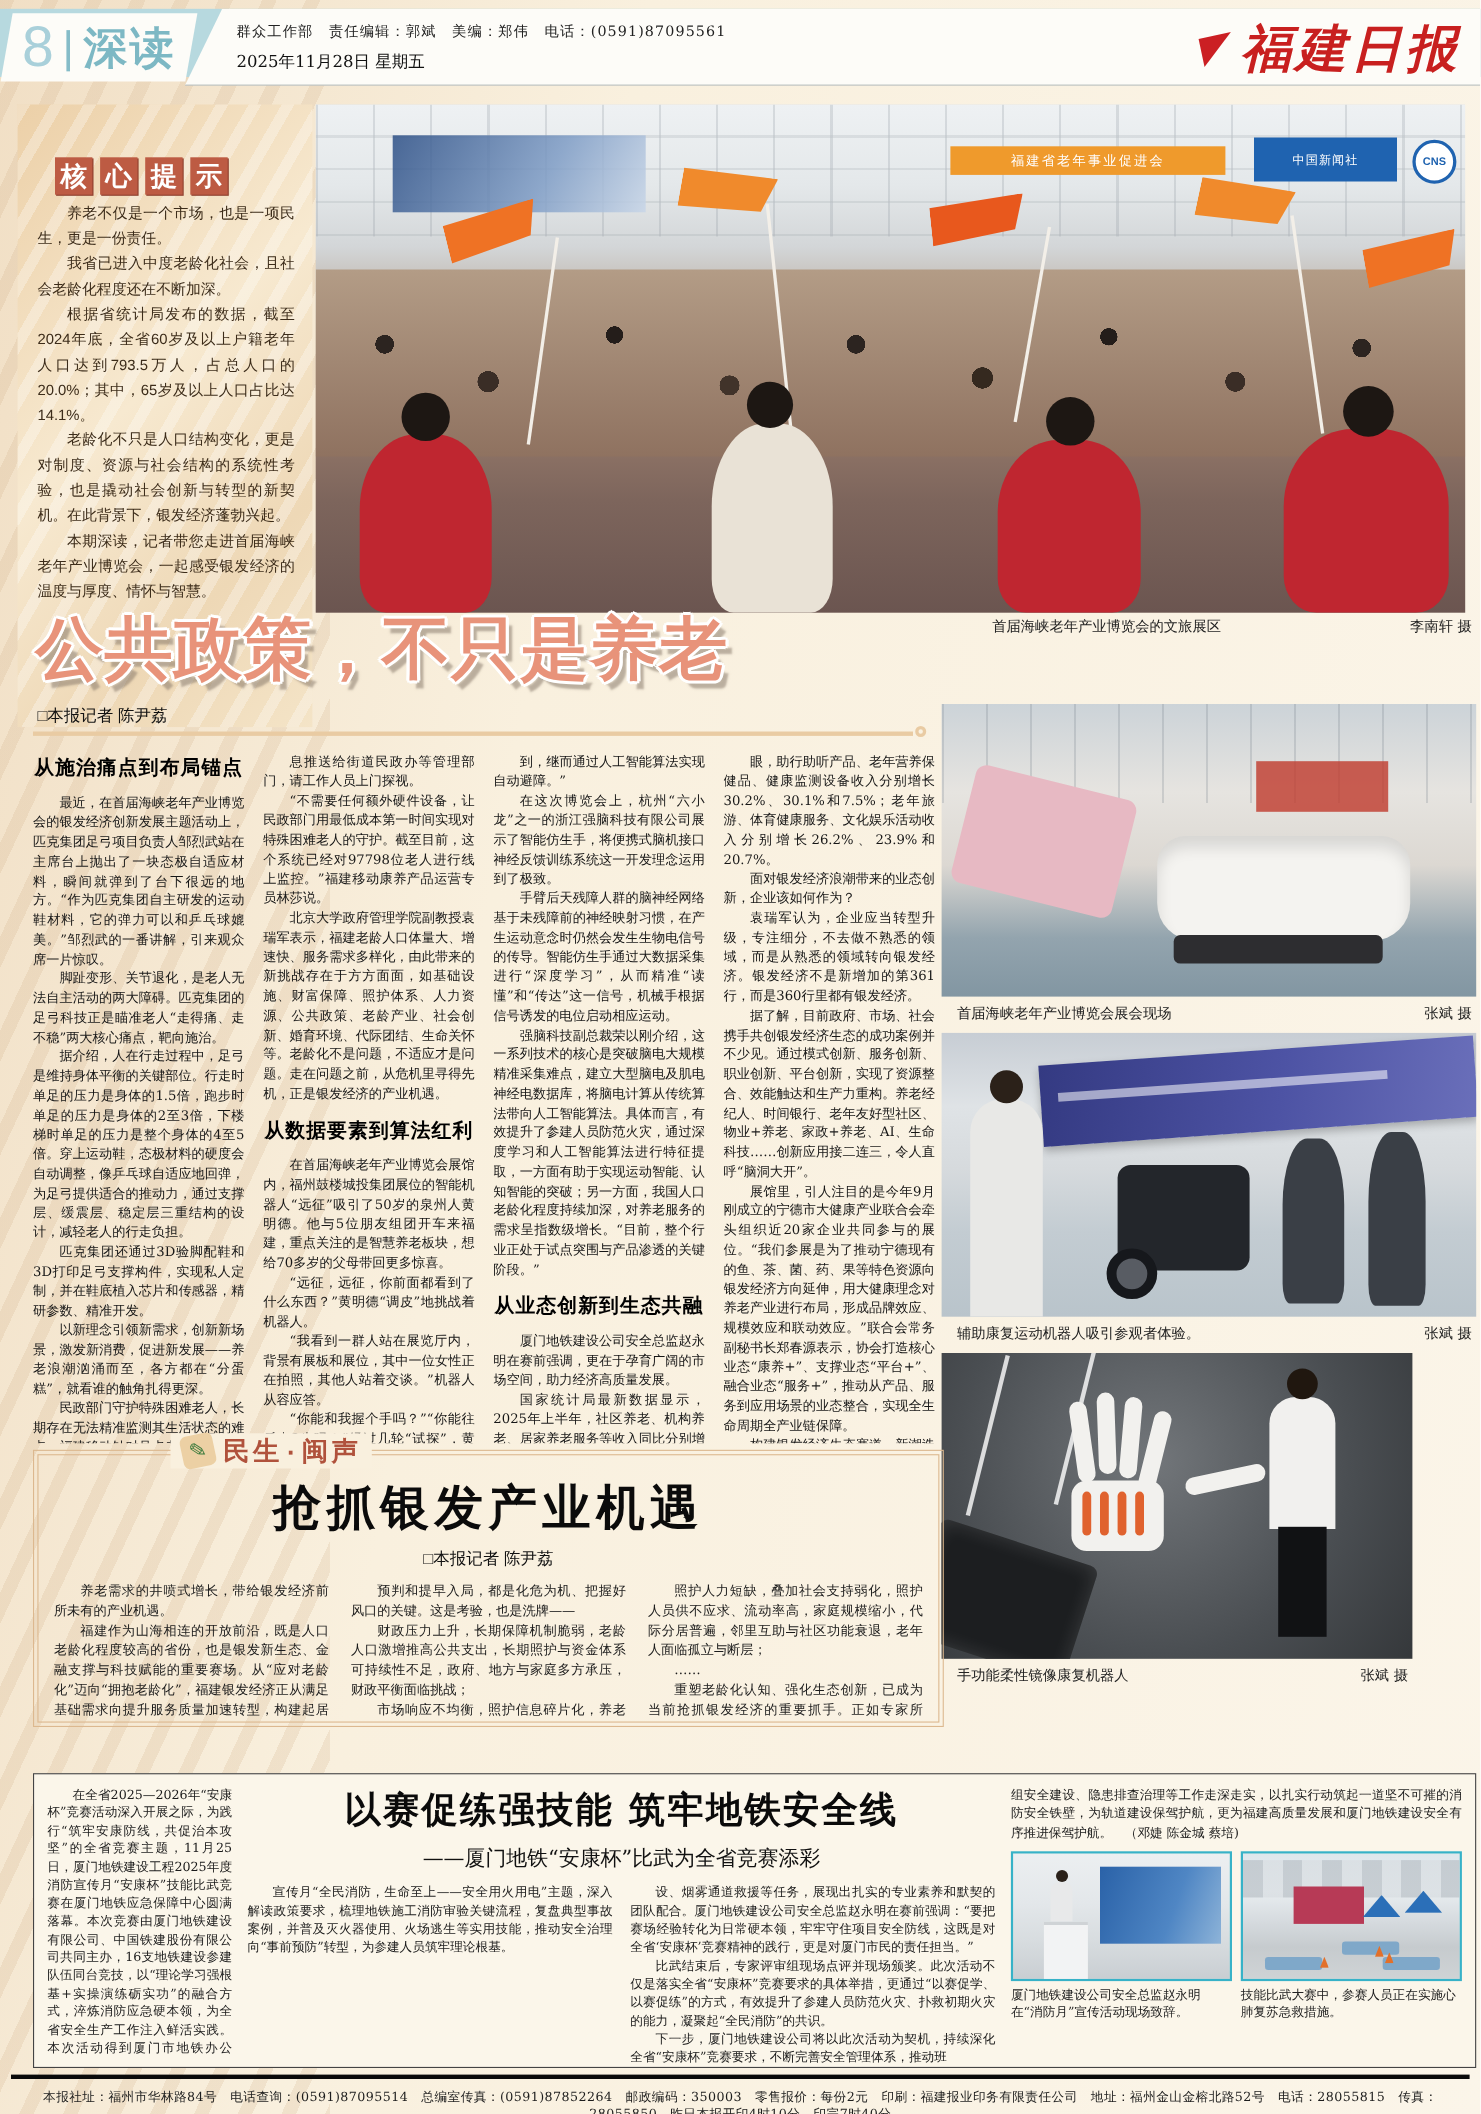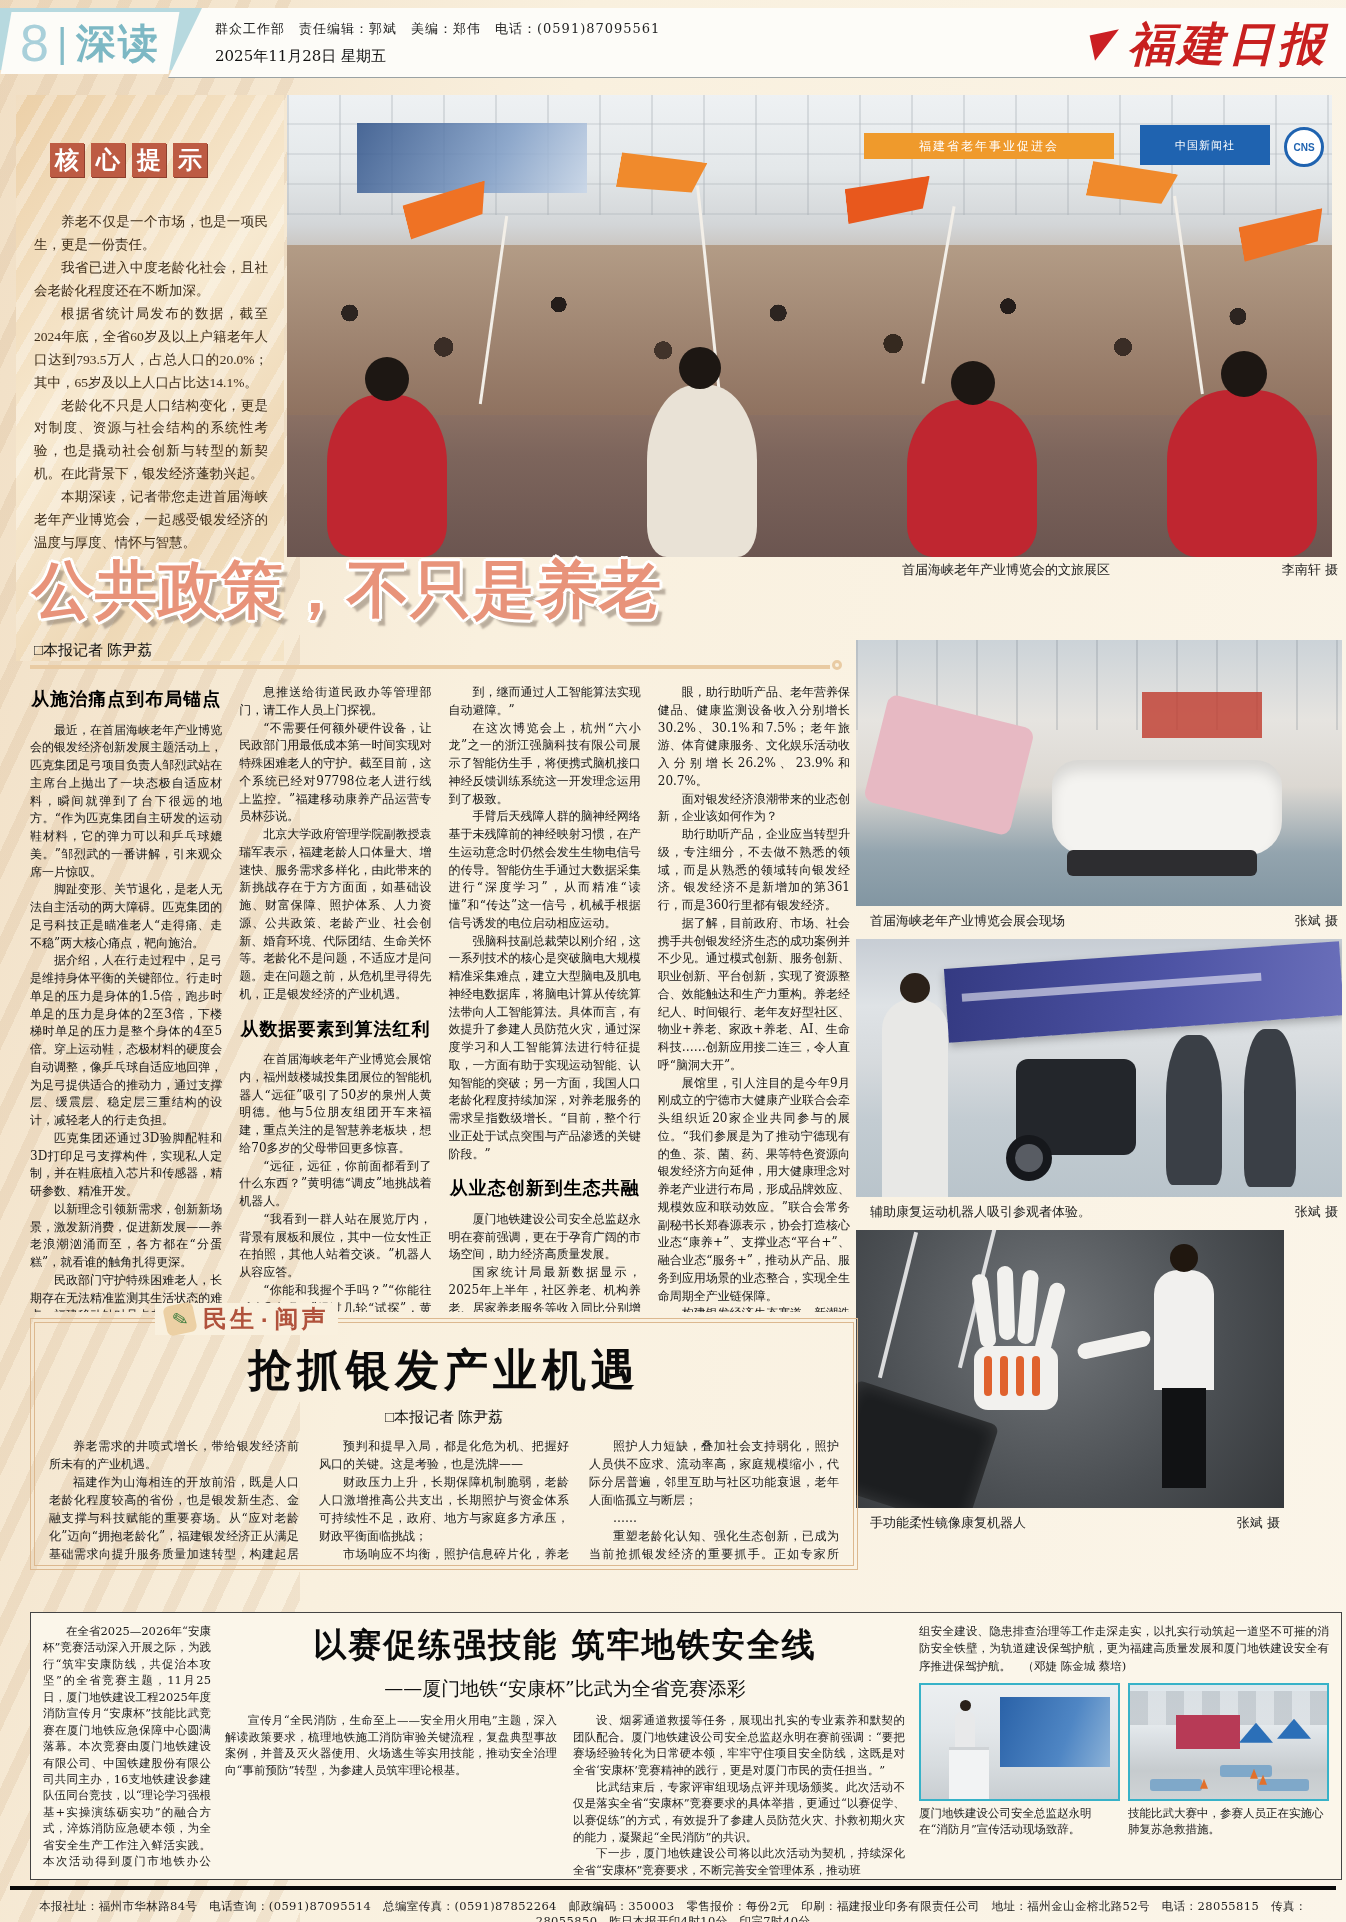--- a/index.html
+++ b/index.html
@@ -35,21 +35,21 @@
   
   .core { position:absolute; left:16px; top:95px; width:268px; height:566px; padding:68px 16px 0 18px;
     background-image:
       repeating-linear-gradient(120deg, rgba(255,255,255,.30) 0 10px, rgba(255,255,255,0) 10px 26px),
       linear-gradient(135deg,#ecd0a8,#f7e9d0 45%,#eed8b6 75%,#f4e4c7);
   }
   .core-label { position:absolute; left:34px; top:48px; display:flex; gap:7px; }
   .core-label span { width:34px; height:34px; background:#bd5b43; color:#fff; font-weight:bold;
     font-size:24px; display:flex; align-items:center; justify-content:center;
     font-family:"DejaVu Serif",serif; box-shadow:1px 1px 0 #8d3f2d; }
-  .core-body { margin-top:48px; font-family:Liberation Serif, serif; font-size:13.5px; line-height:1.7;
+  .core-body { margin-top:20px; font-family:Liberation Sans, sans-serif; font-size:13.5px; line-height:1.7;
     color:#3c2c1a; text-align:justify; }
   .core-body .bp { text-indent:2em; }
   
   .topphoto { position:absolute; left:287px; top:95px; width:1045px; height:462px; overflow:hidden;
     background:linear-gradient(#eef1f3 0%,#e4e8ea 16%,#d3d6d8 28%,#b3a08d 45%,#95796a 62%,#7d655c 78%,#6b5550 100%); }
   .ph-truss { position:absolute; left:0; top:0; width:100%; height:120px;
     background:repeating-linear-gradient(90deg, rgba(150,158,165,.45) 0 2px, transparent 2px 52px),
                repeating-linear-gradient(0deg, rgba(150,158,165,.35) 0 2px, transparent 2px 30px); opacity:.6; }
   .ph-banner-orange { position:absolute; right:218px; top:38px; width:250px; height:26px; background:#ef9a2c;
     color:#fff; font-size:12px; display:flex; align-items:center; justify-content:center; letter-spacing:2px; }
@@ -291,21 +291,21 @@
         <p class="bp">在这次博览会上，杭州“六小龙”之一的浙江强脑科技有限公司展示了智能仿生手，将便携式脑机接口神经反馈训练系统这一开发理念运用到了极致。</p>
         <p class="bp">手臂后天残障人群的脑神经网络基于未残障前的神经映射习惯，在产生运动意念时仍然会发生生物电信号的传导。智能仿生手通过大数据采集进行“深度学习”，从而精准“读懂”和“传达”这一信号，机械手根据信号诱发的电位启动相应运动。</p>
         <p class="bp">强脑科技副总裁荣以刚介绍，这一系列技术的核心是突破脑电大规模精准采集难点，建立大型脑电及肌电神经电数据库，将脑电计算从传统算法带向人工智能算法。具体而言，有效提升了参建人员防范火灾，通过深度学习和人工智能算法进行特征提取，一方面有助于实现运动智能、认知智能的突破；另一方面，我国人口老龄化程度持续加深，对养老服务的需求呈指数级增长。“目前，整个行业正处于试点突围与产品渗透的关键阶段。”</p>
         <div class="subhead">从业态创新到生态共融</div>
         <p class="bp">厦门地铁建设公司安全总监赵永明在赛前强调，更在于孕育广阔的市场空间，助力经济高质量发展。</p>
         <p class="bp">国家统计局最新数据显示，2025年上半年，社区养老、机构养老、居家养老服务等收入同比分别增长30.4%、22.6%和18%；健康消费表现亮</p>
       </div>
     <div class="col">
         <p class="bp">眼，助行助听产品、老年营养保健品、健康监测设备收入分别增长30.2%、30.1%和7.5%；老年旅游、体育健康服务、文化娱乐活动收入分别增长26.2%、23.9%和20.7%。</p>
         <p class="bp">面对银发经济浪潮带来的业态创新，企业该如何作为？</p>
-        <p class="bp">助行助听产品，企业应当转型升级，专注细分，不去做不熟悉的领域，而是从熟悉的领域转向银发经济。银发经济不是新增加的第361行，而是360行里都有银发经济。</p>
+        <p class="bp">袁瑞军认为，企业应当转型升级，专注细分，不去做不熟悉的领域，而是从熟悉的领域转向银发经济。银发经济不是新增加的第361行，而是360行里都有银发经济。</p>
         <p class="bp">据了解，目前政府、市场、社会携手共创银发经济生态的成功案例并不少见。通过模式创新、服务创新、职业创新、平台创新，实现了资源整合、效能触达和生产力重构。养老经纪人、时间银行、老年友好型社区、物业+养老、家政+养老、AI、生命科技……创新应用接二连三，令人直呼“脑洞大开”。</p>
         <p class="bp">展馆里，引人注目的是今年9月刚成立的宁德市大健康产业联合会牵头组织近20家企业共同参与的展位。“我们参展是为了推动宁德现有的鱼、茶、菌、药、果等特色资源向银发经济方向延伸，用大健康理念对养老产业进行布局，形成品牌效应、规模效应和联动效应。”联合会常务副秘书长郑春源表示，协会打造核心业态“康养+”、支撑业态“平台+”、融合业态“服务+”，推动从产品、服务到应用场景的业态整合，实现全生命周期全产业链保障。</p>
         <p class="bp">构建银发经济生态赛道，新潮迭起。腾讯可持续社会价值事业部于2024年与中国信息通信研究院、中国老龄事业发展基金会共同倡导发起“银发科技伙伴计划”，腾讯通过提供技术与运营等资源，整合优势资源，以科技助力、志愿服务、公益福利的方式参与其中，加速优质智慧助老产品及服务的规模化落地应用。</p>
       </div>
   </div>
 
   <aside class="photos">
     <figure>
       <div class="sp sp1">
         <div class="truss"></div>

